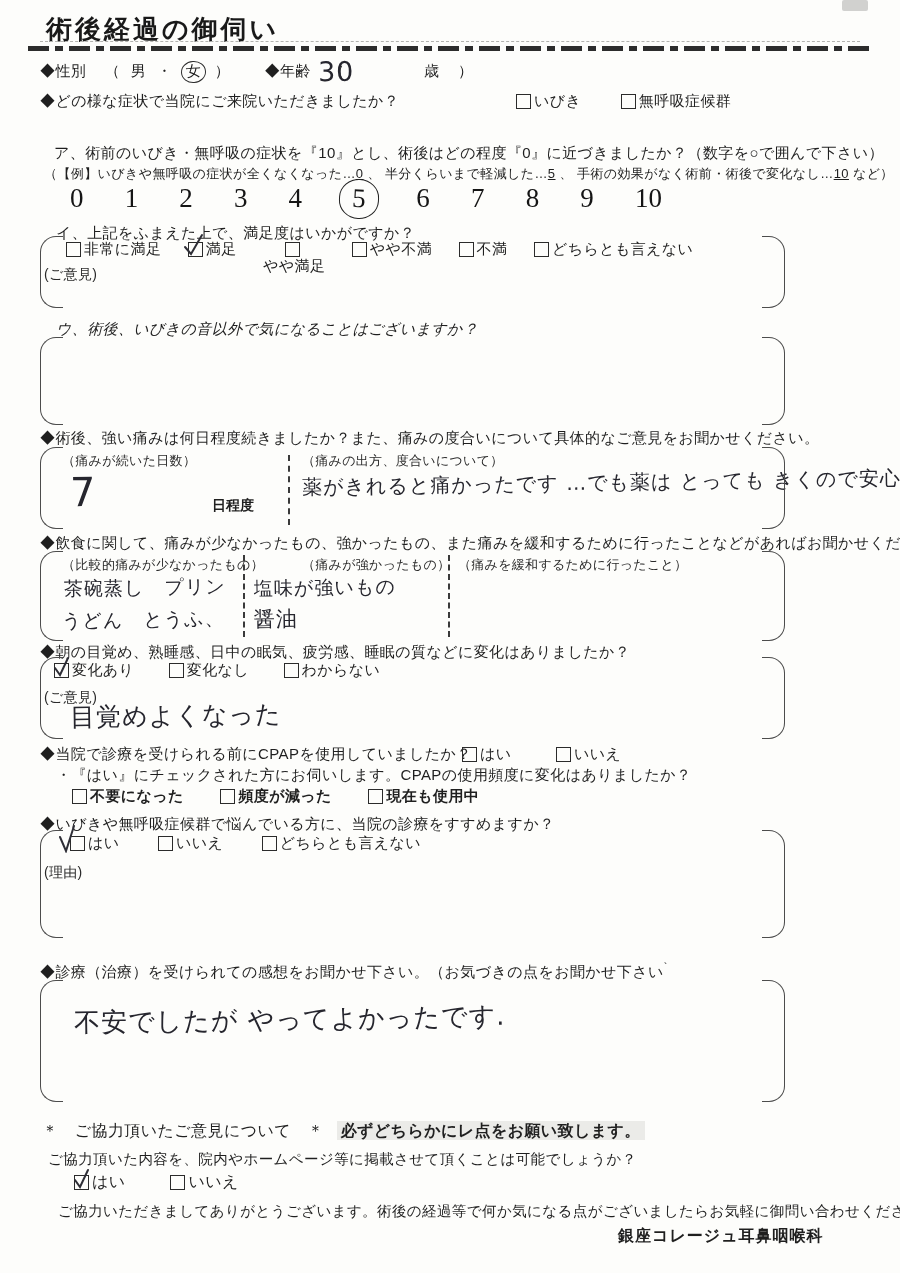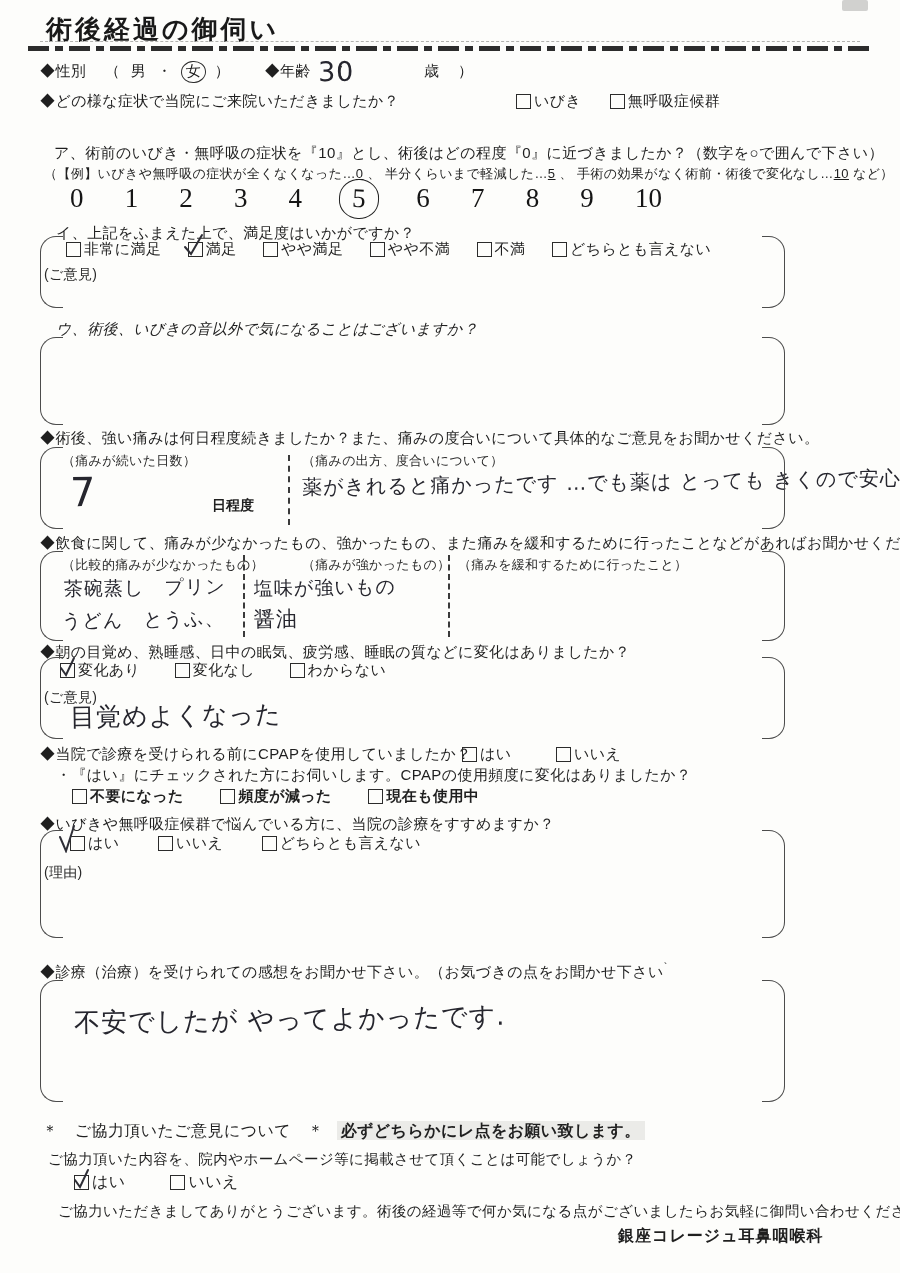--- a/index.html
+++ b/index.html
@@ -79,21 +79,21 @@
     <span style="margin-left:30px;">◆年齢</span>
     <span style="margin-left:14px;">（</span>
     <span style="display:inline-block;width:70px;"></span>
     <span>歳</span>
     <span style="margin-left:14px;">）</span>
   </div>
   <span class="hw" style="left:318px;top:56px;font-size:27px;">30</span>
 
   <div class="q" style="left:40px;top:92px;">◆どの様な症状で当院にご来院いただきましたか？</div>
   <div class="q" style="left:516px;top:92px;">
-    <span class="opt" style="margin-right:24px;">
+    <span class="opt" style="margin-right:35px;">
       <span class="cb"></span>
       <span>いびき</span>
     </span>
     <span class="opt">
       <span class="cb"></span>
       <span>無呼吸症候群</span>
     </span>
   </div>
 
   <div class="q" style="left:54px;top:144px;">ア、術前のいびき・無呼吸の症状を『10』とし、術後はどの程度『0』に近づきましたか？（数字を○で囲んで下さい）</div>
@@ -122,21 +122,21 @@
         <span>非常に満足</span>
       </span>
       <span class="opt" style="margin-right:22px;">
         <span class="cb">
           <svg class="tick tick-over" viewBox="0 0 24 24">
               <path d="M4 14 L10 21 L21 2"></path>
             </svg>
         </span>
         <span>満足</span>
       </span>
-      <span class="opt" style="margin-right:22px;">
+      <span class="opt" style="margin-right:22px;flex-direction:column;">
         <span class="cb"></span>
         <span>やや満足</span>
       </span>
       <span class="opt" style="margin-right:22px;">
         <span class="cb"></span>
         <span>やや不満</span>
       </span>
       <span class="opt" style="margin-right:22px;">
         <span class="cb"></span>
         <span>不満</span>
@@ -172,21 +172,21 @@
     <div class="vdash" style="left:408px;top:4px;bottom:4px;"></div>
     <span class="hw" style="left:24px;top:24px;font-size:19px;">茶碗蒸し　プリン</span>
     <span class="hw" style="left:22px;top:56px;font-size:19px;">うどん　とうふ、</span>
     <span class="hw" style="left:214px;top:24px;font-size:19px;">塩味が強いもの</span>
     <span class="hw" style="left:214px;top:54px;font-size:21px;">醤油</span>
     <div class="abs" style="left:420px;top:24px;right:30px;height:50px;"></div>
   </div>
 
   <div class="q" style="left:40px;top:643px;">◆朝の目覚め、熟睡感、日中の眠気、疲労感、睡眠の質などに変化はありましたか？</div>
   <div class="abox" style="top:657px;height:82px;">
-    <div class="abs" style="left:20px;top:4px;white-space:nowrap;">
+    <div class="abs" style="left:14px;top:4px;white-space:nowrap;">
       <span class="opt" style="margin-right:30px;">
         <span class="cb">
           <svg class="tick tick-in" viewBox="0 0 20 21">
               <path d="M3 12 L8 19 L16 2"></path>
             </svg>
         </span>
         <span>変化あり</span>
       </span>
       <span class="opt" style="margin-right:30px;">
         <span class="cb"></span>

